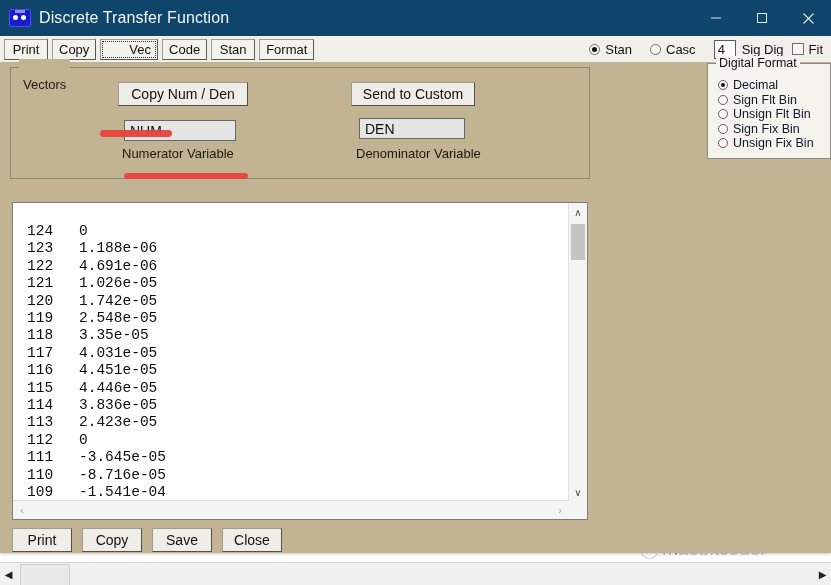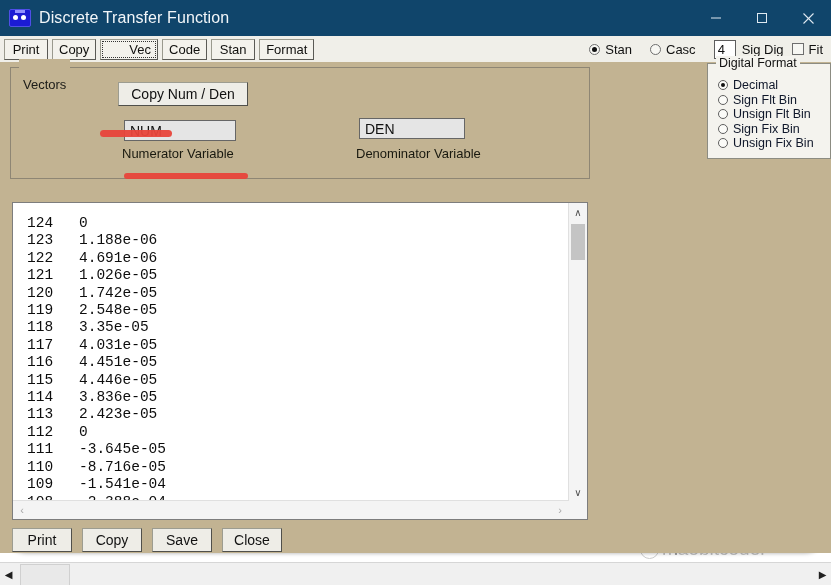--- a/index.html
+++ b/index.html
@@ -73,21 +73,20 @@
     position:absolute;left:813px;top:520px;width:18px;height:20px;
     display:flex;align-items:center;justify-content:center;
     font-size:10px;color:#1c1c1c;background:#f4f4f4;border:1px solid #dcdcdc;
   }
 
   
   #app-window{
     position:absolute;left:0;top:0;width:831px;height:553px;
     background:#c2b392;
     box-shadow:0 0 4px rgba(0,0,0,.35);
-    border-radius:27px;
   }
   #titlebar{
     height:36px;background:#10456b;
     display:flex;align-items:center;position:relative;
   }
   #title-icon{
     width:20px;height:16px;margin-left:9px;margin-right:8px;
     background:#1b1bd4;border:1px solid #4f4fe8;border-radius:2px;
     position:relative;flex:0 0 auto;
   }
@@ -184,21 +183,21 @@
   #red-1{left:100px;top:68px;width:72px;height:7px;}
   #red-2{left:124px;top:111px;width:124px;height:6px;}
 
   
   #listbox{
     position:absolute;left:12px;top:140px;width:576px;height:318px;
     background:#ffffff;border:1px solid #7d7d7d;box-sizing:border-box;
   }
   #list-content{
     position:absolute;left:0;top:0;right:18px;bottom:18px;
-    overflow:hidden;padding:12px 0 0 14px;
+    overflow:hidden;padding:20px 0 0 14px;
     font-family:"Liberation Mono","DejaVu Sans Mono",monospace;
     font-size:14.5px;color:#0d0d0d;line-height:17.4px;
     white-space:pre;
   }
   .list-row{display:flex;}
   .list-row .idx{width:52px;display:inline-block;}
   #vscroll{
     position:absolute;right:0;top:0;width:18px;bottom:18px;
     background:#f4f4f4;border-left:1px solid #e0e0e0;
   }
@@ -331,20 +330,21 @@
     </div>
   </div>
 
   <div id="client">
 
     <div id="vectors-group">
       <div id="vectors-legend">Vectors</div>
     </div>
 
     <div class="panel-btn" style="left:118px;top:20px;width:130px;">Copy Num / Den</div>
+    <div class="panel-btn" style="left:351px;top:20px;width:124px;">Send to Custom</div>
 
     <div class="panel-input" style="left:124px;top:58px;width:112px;">NUM</div>
     <div class="panel-input" style="left:359px;top:56px;width:106px;">DEN</div>
 
     <div class="panel-label" style="left:122px;top:84px;">Numerator Variable</div>
     <div class="panel-label" style="left:356px;top:84px;">Denominator Variable</div>
 
     <div class="red-mark" id="red-1"></div>
     <div class="red-mark" id="red-2"></div>
 

